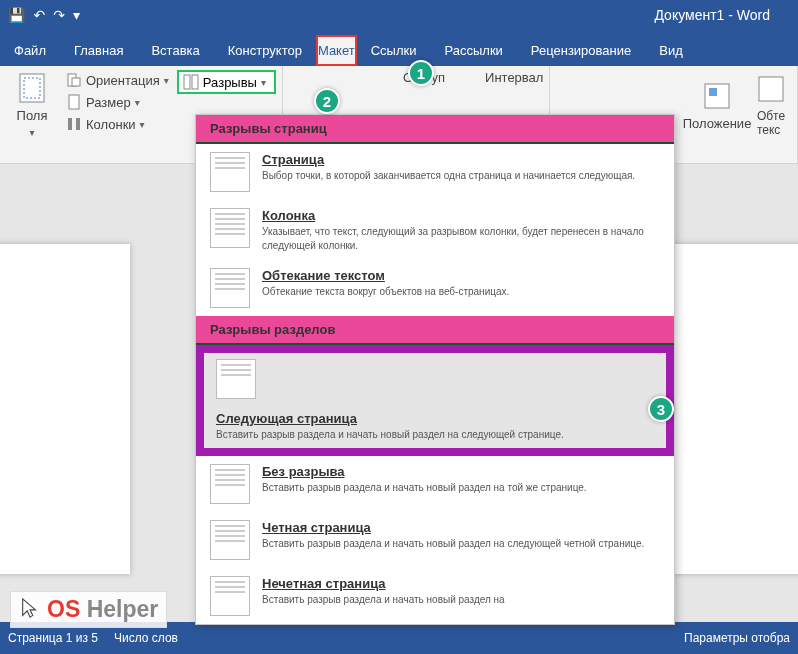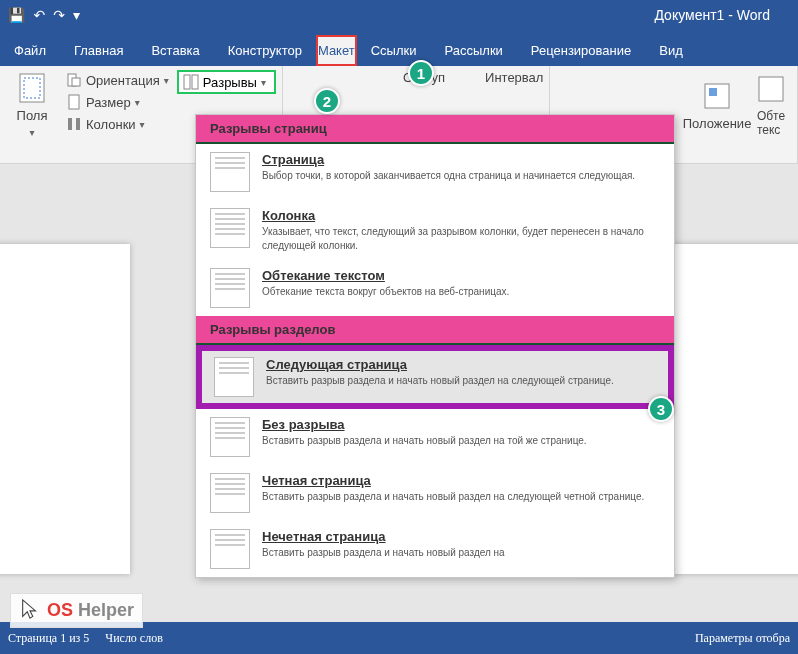--- a/index.html
+++ b/index.html
@@ -17,33 +17,33 @@
   .ribbon-group-label { text-align: right; font-size: 11px; color: #666; padding: 2px 0; }
   .ribbon-col { display: flex; flex-direction: column; gap: 2px; }
   .ribbon-row { display: flex; align-items: center; gap: 4px; font-size: 13px; color: #444; padding: 2px 4px; }
   .ribbon-big { display:flex; flex-direction:column; align-items:center; justify-content:center; gap:4px; font-size:13px; color:#444; width:52px; height:70px; }
   .ribbon-icon { width:16px; height:16px; display:inline-block; }
   .big-icon { width:32px; height:32px; }
   .breaks-btn { border: 2px solid #22c55e; padding: 2px 8px 2px 4px; display:flex; align-items:center; gap:4px; background:#fff; position:relative; }
   .dropdown { position: absolute; top: 114px; left: 195px; width: 480px; background: #fff; border: 1px solid #c6c6c6; box-shadow: 2px 2px 8px rgba(0,0,0,0.25); z-index: 100; }
   .dd-section-header { background: #ec4899; font-weight: bold; font-size: 13px; color: #333; padding: 6px 14px; border-bottom: 2px solid #14532d; }
   .dd-item { display: flex; gap: 12px; padding: 8px 14px; }
-  .dd-item.selected { background: #e5e5e5; border: 6px solid #a21caf; padding: 6px 12px; position:relative; }
+  .dd-item.selected { background: #e5e5e5; border: 8px solid #a21caf; padding: 6px 12px; position:relative;flex-direction:column; }
   .dd-icon { width: 40px; height: 40px; flex-shrink: 0; background:#fff; border:1px solid #bbb; position:relative; }
   .dd-text { flex:1; }
   .dd-title { font-weight: bold; color: #333; font-size: 13px; text-decoration: underline; }
   .dd-desc { color: #555; font-size: 10px; line-height: 1.35; margin-top: 2px; }
   .badge { position:absolute; width:26px; height:26px; border-radius:50%; background:#1ba784; color:#fff; font-weight:bold; font-size:15px; display:flex; align-items:center; justify-content:center; border:2px solid #fff; box-shadow:0 0 4px rgba(0,0,0,0.3); z-index:200; }
   .doc-area { position:absolute; top:164px; left:0; right:0; bottom:24px; background:#e6e6e6; }
   .page { position:absolute; background:#fff; box-shadow:0 0 6px rgba(0,0,0,0.25); width:250px; height:330px; top:80px; }
-  .statusbar { position:absolute; bottom:0; left:0; right:0; height:32px; background:#2b579a; color:#fff; display:flex; align-items:center; font-size:12px; padding:0 8px; gap:16px;font-family:Liberation Serif, serif; }
+  .statusbar { position:absolute; bottom:0; left:0; right:0; height:32px; background:#2b579a; color:#fff; display:flex; align-items:center; font-size:12px; padding:0 8px; gap:16px; }
   .statusbar .right { margin-left:auto; display:flex; gap:12px; align-items:center;}
   .watermark { position:absolute; bottom:26px; left:10px; z-index:300; display:flex; align-items:center; gap:6px; background:rgba(255,255,255,0.85); padding:4px 8px; border:1px solid #ddd; }
   .wm-cursor svg { width:22px; height:22px; }
-  .wm-text { font-size:18px; font-weight:bold; }
+  .wm-text { font-size:23px; font-weight:bold; }
   .wm-os { color:#e53935; }
   .wm-helper { color:#888; }
   .chev { font-size:10px; color:#666; }
   .lines { position:absolute; top:4px; left:4px; right:4px; bottom:4px; display:flex; flex-direction:column; gap:3px;}
   .lines span { height:2px; background:#ccc; display:block;}
 </style>
 </head>
 <body>
 
 <div class="titlebar">

